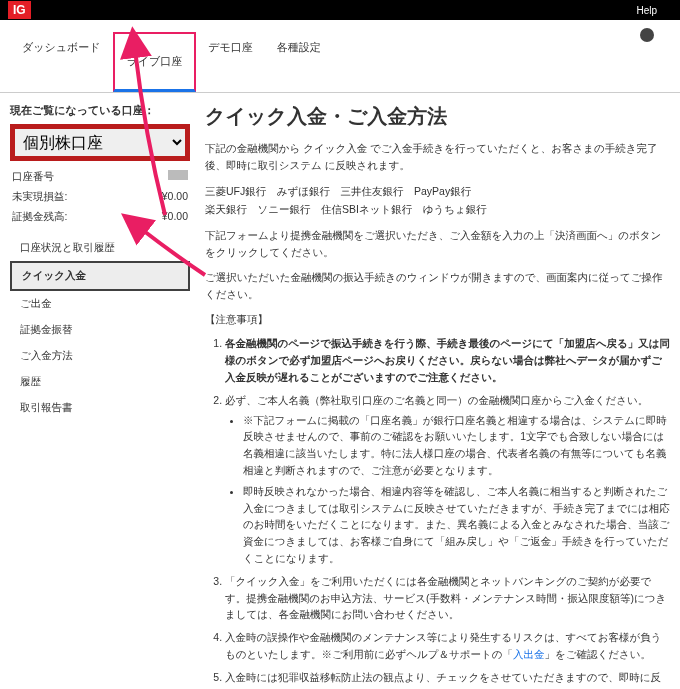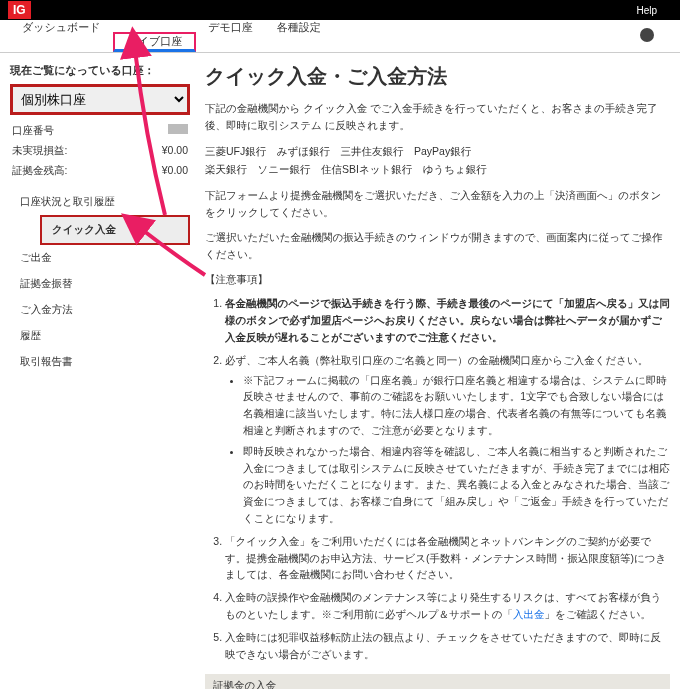--- a/index.html
+++ b/index.html
@@ -2,32 +2,32 @@
 <html><head>
 <meta charset="utf-8">
 <style>
   * { box-sizing: border-box; margin: 0; padding: 0; }
   body { font-family: "Hiragino Sans", "Meiryo", sans-serif; font-size: 11px; color: #333; background: #fff; width: 680px; }
   .topbar { background: #000; color: #fff; height: 20px; display: flex; align-items: center; padding: 0 8px; }
   .logo { background: #e41e26; color: #fff; font-weight: bold; padding: 2px 5px; font-size: 12px; }
   .topbar-right { margin-left: auto; display: flex; gap: 12px; font-size: 10px; align-items: center; flex-direction: column; }
   .user-icon { width: 14px; height: 14px; background: #444; border-radius: 50%; display: inline-block; }
   .navbar { display: flex; border-bottom: 1px solid #ccc; background: #fff; padding: 0 10px; }
-  .nav-item { padding: 0 12px; font-size: 11px; cursor: pointer; }
+  .nav-item { padding: 20px 12px; font-size: 11px; cursor: pointer; }
   .nav-item.active { border: 2px solid #e91e63; border-bottom: 3px solid #1a73e8; background: #fff; position: relative; margin-top: 12px; }
   .container { display: flex; padding: 10px; gap: 15px; }
   .sidebar { width: 180px; flex-shrink: 0; }
   .sidebar h4 { font-size: 11px; font-weight: bold; margin-bottom: 6px; }
-  .select-box { width: 100%; padding: 4px; border: 3px solid #b91c1c; font-size: 13px; margin-bottom: 6px; }
+  .select-box { width: 100%; padding: 4px; border: 5px solid #b91c1c; font-size: 16px; margin-bottom: 6px; }
   .info-row { display: flex; justify-content: space-between; padding: 3px 2px; font-size: 10.5px; }
   .info-row .val { }
   .masked { background: #bbb; width: 20px; height: 10px; display: inline-block; }
   .side-menu { margin-top: 8px; }
   .side-menu div { padding: 6px 10px; font-size: 10.5px; cursor: pointer; }
-  .side-menu div.highlight { border: 2px solid #b91c1c; background: #ededed; font-weight: bold; margin-left: 30px; }
+  .side-menu div.highlight { border: 2px solid #404040; background: #ededed; font-weight: bold; }
   .main { flex: 1; }
   .main h1 { font-size: 20px; font-weight: bold; margin-bottom: 10px; }
   .main p { font-size: 10.5px; line-height: 1.6; margin-bottom: 8px; }
   .banks { font-size: 10.5px; line-height: 1.8; margin-bottom: 8px; }
   .notes-title { font-size: 10.5px; margin: 6px 0 4px; }
   ol.notes { padding-left: 20px; font-size: 10.5px; line-height: 1.6; }
   ol.notes > li { margin-bottom: 6px; }
   ol.notes ul { list-style: disc; padding-left: 18px; margin-top: 3px; }
   ol.notes ul li { margin-bottom: 4px; }
   .link { color: #1a73e8; }

